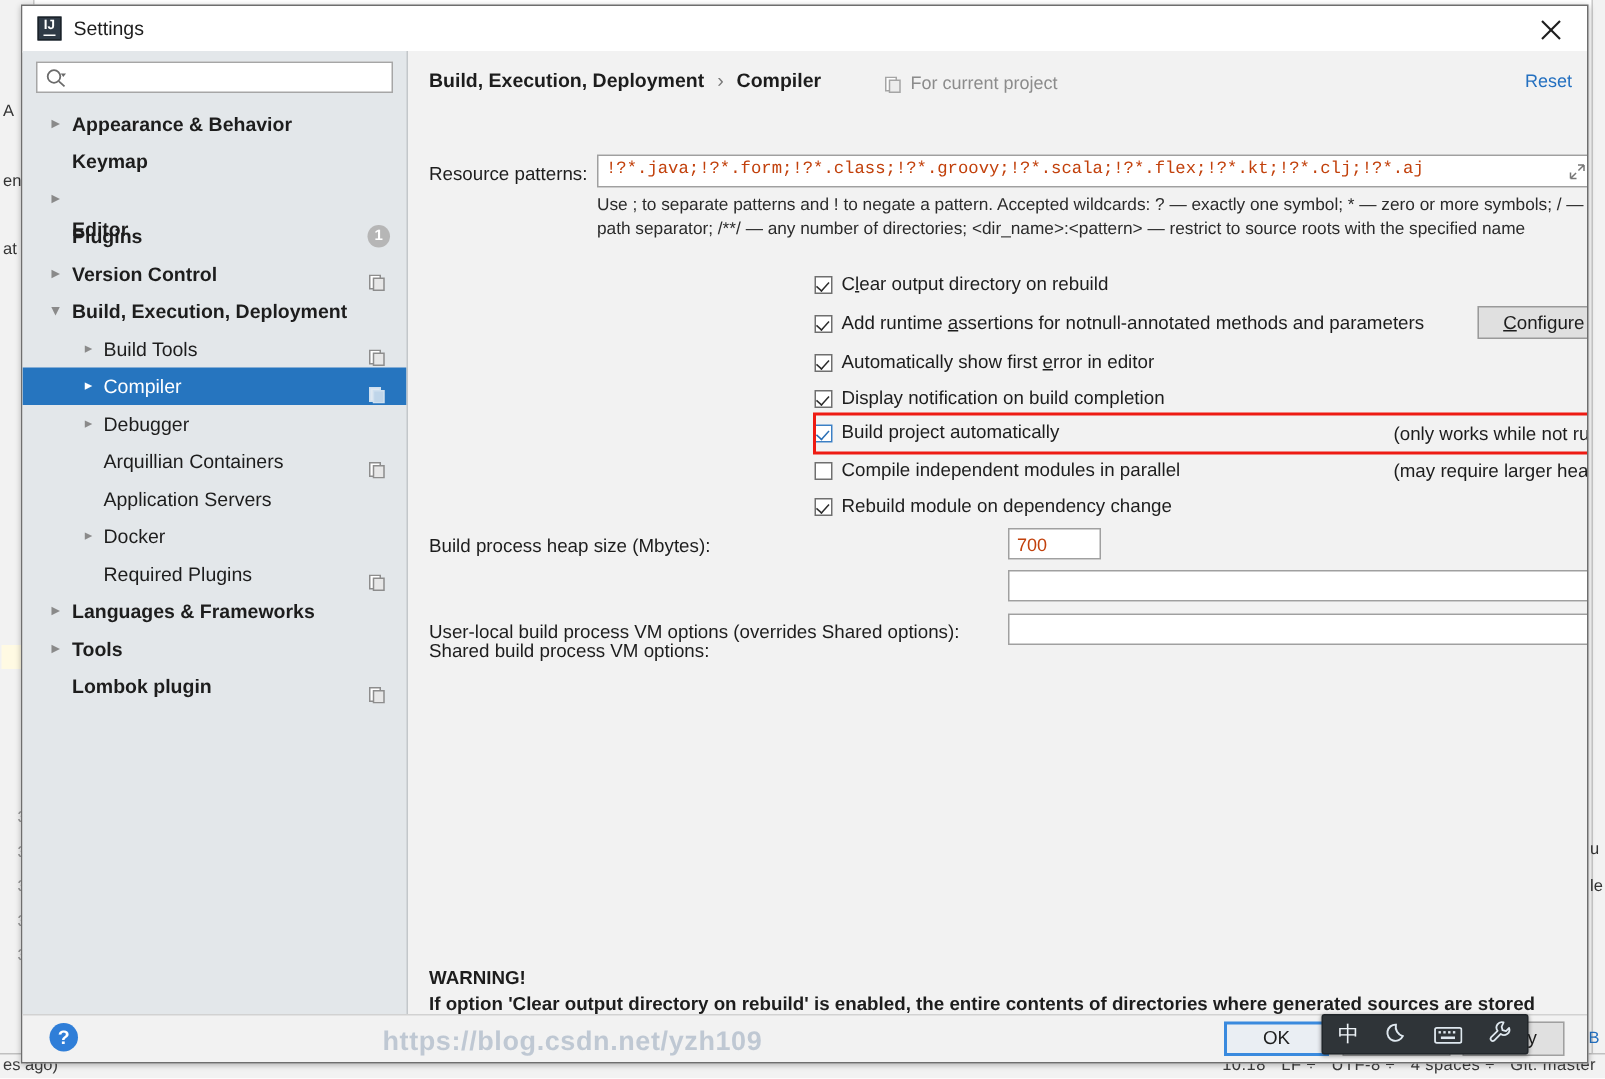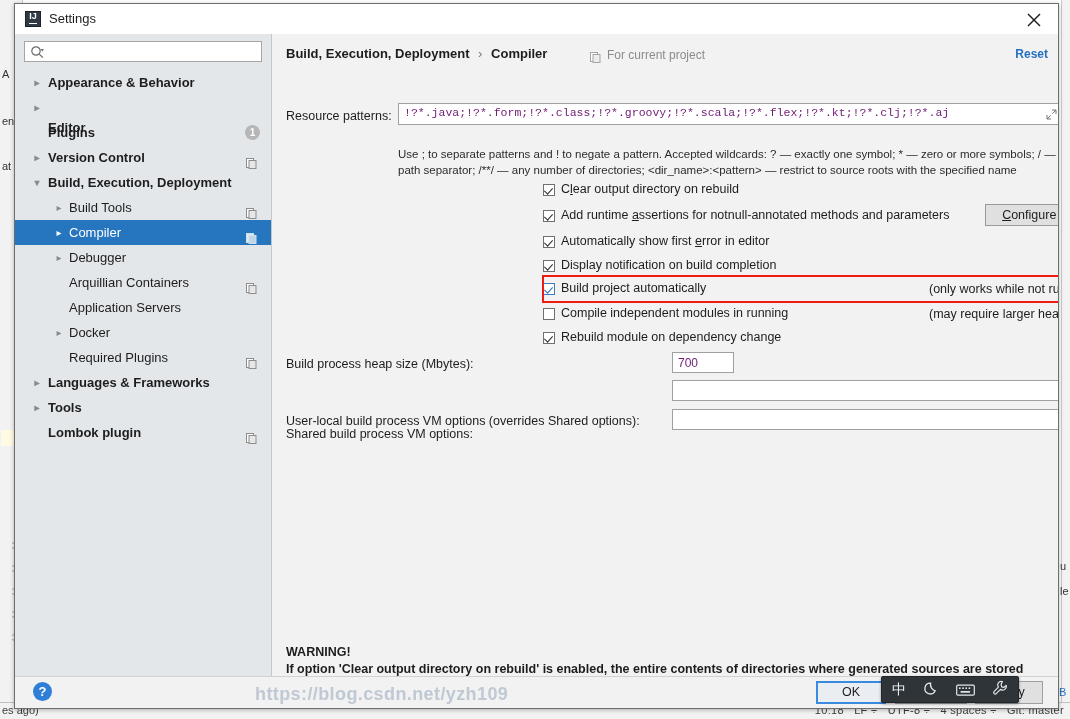--- a/index.html
+++ b/index.html
@@ -245,38 +245,38 @@
   .for-project-icon {
     position: absolute;
     left: 318px; top: 15px;
     width: 11px; height: 11px;
   }
   .for-project-label { margin-left: 17px; }
   .reset-link {
     position: absolute;
     right: 10px; top: 13px;
     font-size: 12px;
-    font-weight: bold;
+    font-weight: normal;
     color: #2470c0;
     cursor: pointer;
   }
 
   .row-label {
     position: absolute;
     font-size: 12.5px;
     color: #1d1d1d;
     white-space: nowrap;
   }
   .txtfield {
     position: absolute;
     background: #ffffff;
     border: 1px solid #a0a0a0;
     box-sizing: border-box;
     font-size: 12px;
-    color: #701a75;
+    color: #c2410c;
   }
   .txtfield .val {
     position: absolute;
     left: 5px; top: 2px;
     right: 20px;
     font-family: "Liberation Mono", monospace;
     font-size: 11.5px;
     white-space: nowrap;
     overflow: hidden;
   }
@@ -504,20 +504,23 @@
         <div class="search-input-area"></div>
       </div>
 
       <div class="tree">
 
         <div class="tree-row bold">
           <span class="tree-arrow" style="left:15px;">▸</span>
           <span class="tree-label" style="left:33px;">Appearance &amp; Behavior</span>
         </div>
 
+        <div class="tree-row bold">
+          <span class="tree-label" style="left:33px;">Keymap</span>
+        </div>
 
         <div class="tree-row bold">
           <span class="tree-arrow" style="left:15px;">▸</span>
           <span class="tree-label" style="left:33px;margin-top:20px;">Editor</span>
         </div>
 
         <div class="tree-row bold">
           <span class="tree-label" style="left:33px;">Plugins</span>
           <span class="badge-count">1</span>
         </div>
@@ -642,21 +645,21 @@
       <div class="txtfield" style="left:126px; top:69px; width:665px; height:22px;">
         <div class="val">!?*.java;!?*.form;!?*.class;!?*.groovy;!?*.scala;!?*.flex;!?*.kt;!?*.clj;!?*.aj</div>
         <span class="expand-icon">
           <svg width="11" height="11" viewBox="0 0 11 11" aria-hidden="true">
             <path d="M10 1 L6 1 M10 1 L10 5 M10 1 L6.3 4.7" stroke="#777" stroke-width="1" fill="none"></path>
             <path d="M1 10 L5 10 M1 10 L1 6 M1 10 L4.7 6.3" stroke="#777" stroke-width="1" fill="none"></path>
           </svg>
         </span>
       </div>
 
-      <div class="helptext" style="left:126px;margin-top:17px;">
+      <div class="helptext" style="left:126px;">
         <span>Use ; to separate patterns and ! to negate a pattern. Accepted wildcards: ? — exactly one symbol; * — zero or more symbols; / — path separator; /**/ — any number of directories; &lt;dir_name&gt;:&lt;pattern&gt; — restrict to source roots with the specified name</span>
       </div>
 
       <div class="cb-row" style="top:148px;">
         <span class="cbox checked"></span>
         <span class="cb-label">C<u>l</u>ear output directory on rebuild</span>
       </div>
 
       <div class="cb-row" style="top:174px;">
         <span class="cbox checked"></span>
@@ -676,21 +679,21 @@
 
       <div class="cb-row" style="top:247px;">
         <span class="cbox blue checked"></span>
         <span class="cb-label">Build project automatically</span>
       </div>
       <div class="side-note" style="left:657px; top:248px;">(only works while not running / debugging)</div>
       <div class="redbox"></div>
 
       <div class="cb-row" style="top:272px;">
         <span class="cbox"></span>
-        <span class="cb-label">Compile independent modules in running</span>
+        <span class="cb-label">Compile independent modules in parallel</span>
       </div>
       <div class="side-note" style="left:657px; top:273px;">(may require larger heap size)</div>
 
       <div class="cb-row" style="top:296px;">
         <span class="cbox checked"></span>
         <span class="cb-label">Rebuild module on dependency change</span>
       </div>
 
       <div class="row-label" style="left:14px; top:323px;">Build process heap size (Mbytes):</div>
       <div class="txtfield" style="left:400px; top:318px; width:62px; height:21px;">

